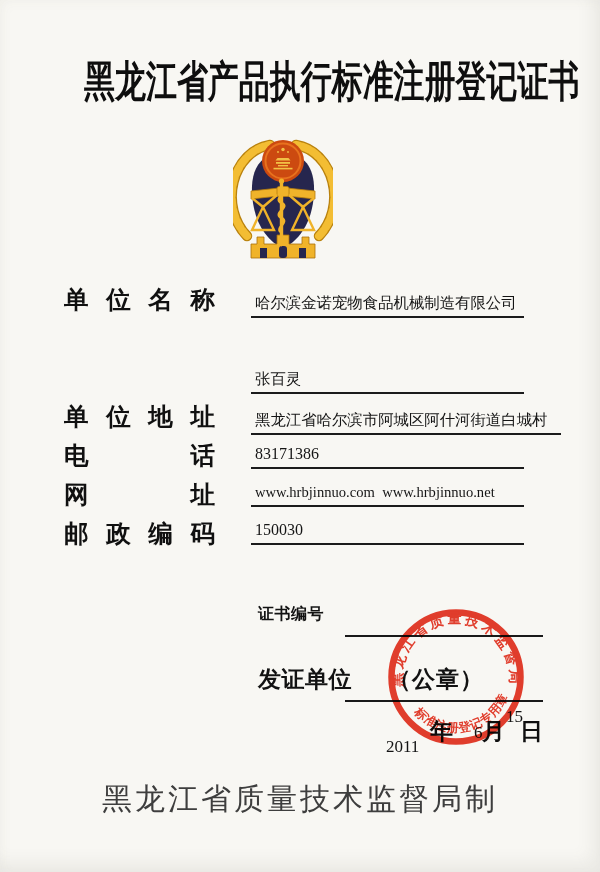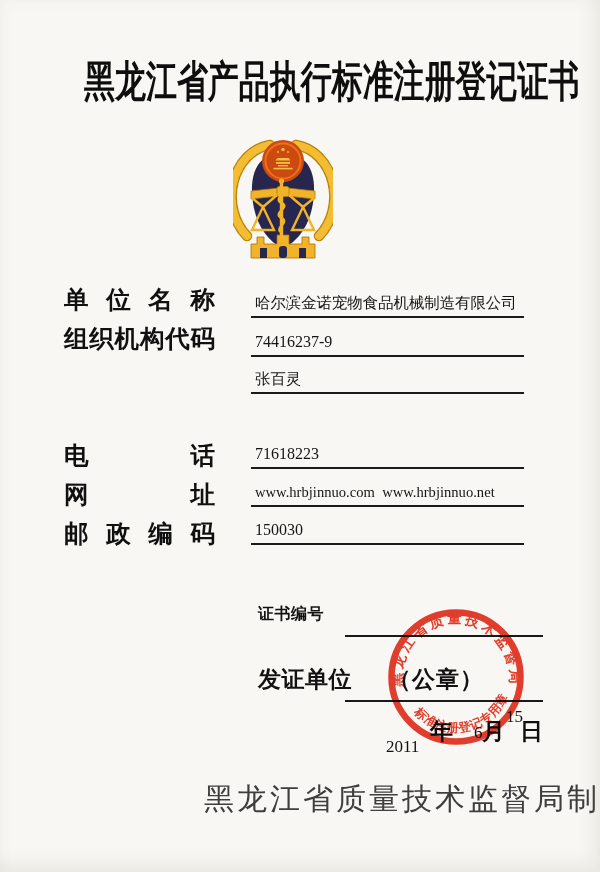--- a/index.html
+++ b/index.html
@@ -62,21 +62,21 @@
   .dm{left:474px;top:724px;} .dml{left:482px;top:720px;}
   .dd{left:506px;top:708px;} .ddl{left:520px;top:720px;}
 
   
   .seal{position:absolute;left:385px;top:606px;width:142px;height:142px;
         mix-blend-mode:multiply;opacity:.93;}
   .seal text{font-family:"Liberation Serif",serif;font-weight:700;}
 
   
   .footer{
-    position:absolute;left:0;right:0;top:779px;text-align:right;
+    position:absolute;left:0;right:0;top:779px;text-align:center;
     font-size:30px;letter-spacing:3px;color:#3e3e3e;white-space:nowrap;
   }
 </style>
 </head>
 <body>
 
 <div class="page">
 
   <h1 class="title">黑龙江省产品执行标准注册登记证书</h1>
 
@@ -126,35 +126,35 @@
       <path d="M46.2,104 L50.8,104 L48.5,111 Z" fill="#f0b32a"></path>
     </g>
   </svg>
 
   <div class="row r1">
     <div class="flabel">单位名称</div>
     <div class="fvalue cjk">
         <span>哈尔滨金诺宠物食品机械制造有限公司</span>
       </div>
   </div>
-  <div class="row r2">
-    <div class="flabel">组织机构代码</div>
-    <div class="fvalue">
-        <span>74416237-9</span>
-      </div>
-  </div>
   <div class="row r3">
     <div class="fvalue cjk">
         <span>张百灵</span>
       </div>
   </div>
+  <div class="row r4">
+    <div class="flabel">单位地址</div>
+    <div class="fvalue cjk">
+        <span>黑龙江省哈尔滨市阿城区阿什河街道白城村</span>
+      </div>
+  </div>
   <div class="row r5">
     <div class="flabel">电话</div>
     <div class="fvalue">
-        <span>71618223</span>
+        <span>83171386</span>
       </div>
   </div>
   <div class="row r6">
     <div class="flabel">网址</div>
     <div class="fvalue url">
         <span>www.hrbjinnuo.com  www.hrbjinnuo.net</span>
       </div>
   </div>
   <div class="row r7">
     <div class="flabel">邮政编码</div>

